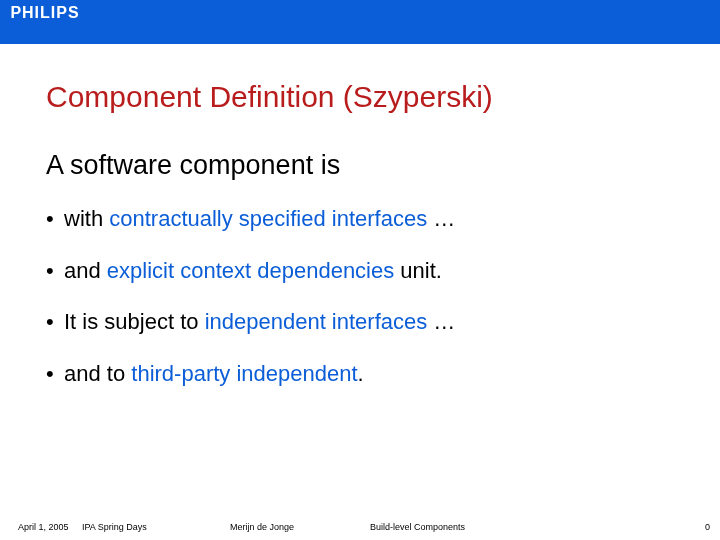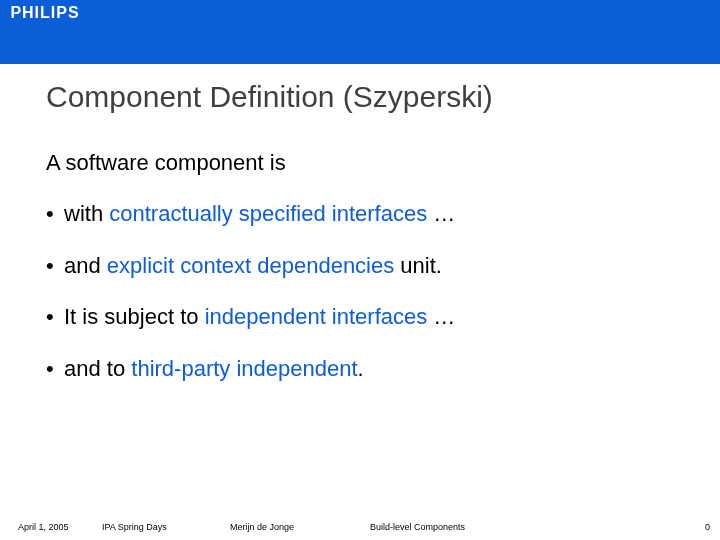--- a/index.html
+++ b/index.html
@@ -15,21 +15,21 @@
     position: relative;
     width: 720px;
     height: 540px;
     background: #ffffff;
   }
   .header-banner {
     position: absolute;
     top: 0;
     left: 0;
     width: 720px;
-    height: 64px;
+    height: 44px;
     background: #0b5ed7;
   }
   .logo-box {
     position: absolute;
     top: 3px;
     left: 0;
     width: 90px;
     height: 20px;
     background: #0b5ed7;
     display: flex;
@@ -42,31 +42,31 @@
     font-weight: 900;
     font-size: 16px;
     letter-spacing: 1px;
   }
   .title {
     position: absolute;
     top: 80px;
     left: 46px;
     font-size: 30px;
     font-weight: 400;
-    color: #404040;
+    color: #b91c1c;
   }
   .content {
     position: absolute;
     top: 150px;
     left: 46px;
     width: 620px;
     color: #000000;
   }
   .intro {
-    font-size: 22px;
+    font-size: 27px;
     margin-bottom: 24px;
   }
   .bullet {
     font-size: 22px;
     margin-bottom: 24px;
     line-height: 1.25;
   }
   .bullet-marker {
     display: inline-block;
     width: 18px;
@@ -77,21 +77,21 @@
   }
   .footer {
     position: absolute;
     bottom: 8px;
     left: 0;
     width: 720px;
     font-size: 9px;
     color: #000000;
   }
   .ft-date   { position: absolute; left: 18px;   bottom: 0; }
-  .ft-event  { position: absolute; left: 82px;  bottom: 0; margin-left: 20px; }
+  .ft-event  { position: absolute; left: 82px;  bottom: 0; }
   .ft-author { position: absolute; left: 230px; bottom: 0; }
   .ft-topic  { position: absolute; left: 370px; bottom: 0; text-align: right; }
   .ft-page   { position: absolute; right: 10px; bottom: 0; }
 </style>
 </head>
 <body>
 
 <div class="slide">
 
   <div class="header-banner">

